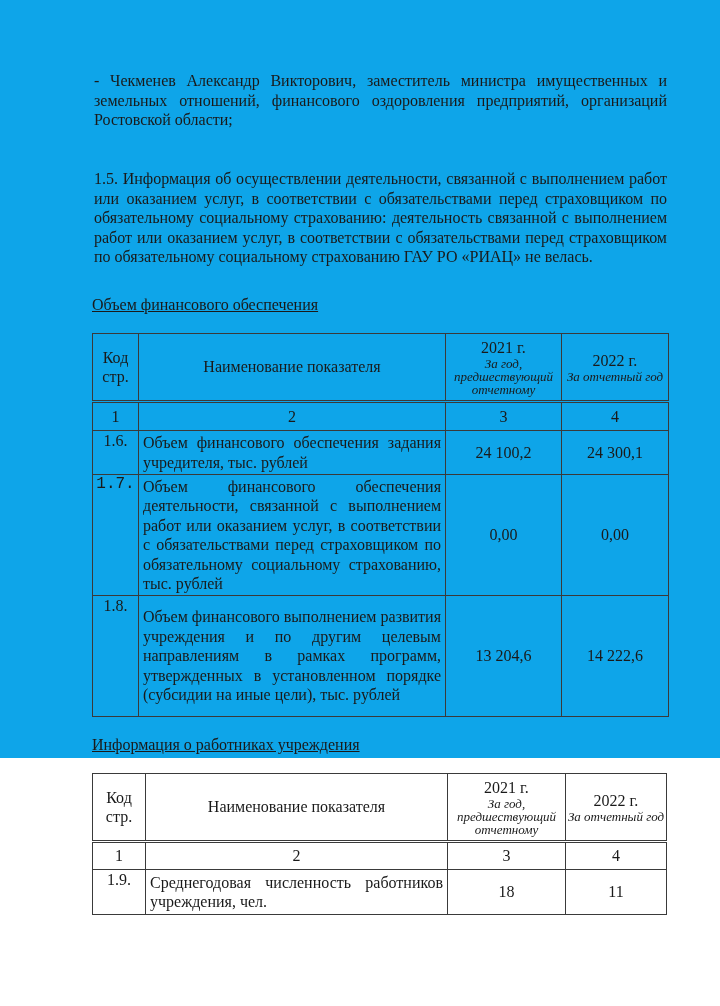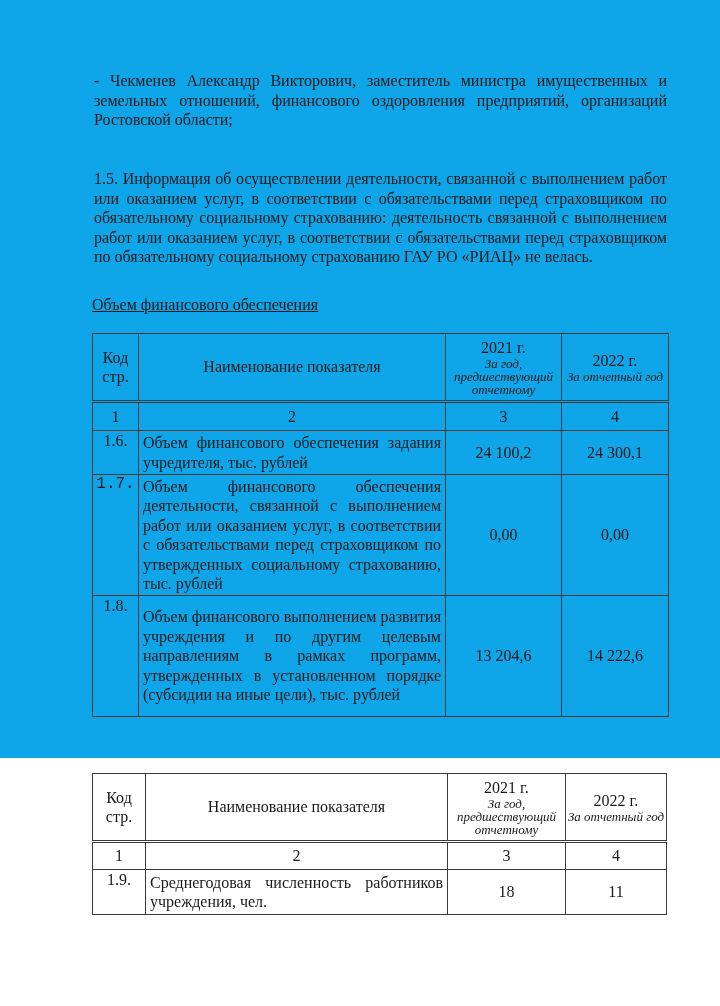--- a/index.html
+++ b/index.html
@@ -123,33 +123,34 @@
       <td class="c">4</td>
     </tr>
     <tr style="height:44px;margin-top:21px;">
       <td class="c" style="vertical-align:top;">1.6.</td>
       <td class="name">Объем финансового обеспечения задания учредителя, тыс. рублей</td>
       <td class="c">24 100,2</td>
       <td class="c">24 300,1</td>
     </tr>
     <tr style="height:121px;">
       <td class="c" style="vertical-align:top;font-family:Liberation Mono, monospace;">1.7.</td>
-      <td class="name">Объем финансового обеспечения деятельности, связанной с выполнением работ или оказанием услуг, в соответствии с обязательствами перед страховщиком по утвержденных социальному страхованию, тыс. рублей</td>
+      <td class="name">Объем финансового обеспечения деятельности, связанной с выполнением работ или оказанием услуг, в соответствии с обязательствами перед страховщиком по обязательному социальному страхованию, тыс. рублей</td>
       <td class="c">0,00</td>
       <td class="c">0,00</td>
     </tr>
     <tr style="height:121px;margin-top:40px;">
       <td class="c" style="vertical-align:top;">1.8.</td>
       <td class="name">Объем финансового выполнением развития учреждения и по другим целевым направлениям в рамках программ, утвержденных в установленном порядке (субсидии на иные цели), тыс. рублей</td>
       <td class="c">13 204,6</td>
       <td class="c">14 222,6</td>
     </tr>
   </tbody>
     </table>
 
+  <div class="section-title" style="top:735px;">Информация о работниках учреждения</div>
 
   <table class="tbl" style="left:92px; top:773px; width:574px;">
     <colgroup>
       <col style="width:53px">
       <col style="width:302px">
       <col style="width:118px">
       <col style="width:101px">
     </colgroup>
     <tbody>
         <tr class="hdr-row" style="height:67px;">

